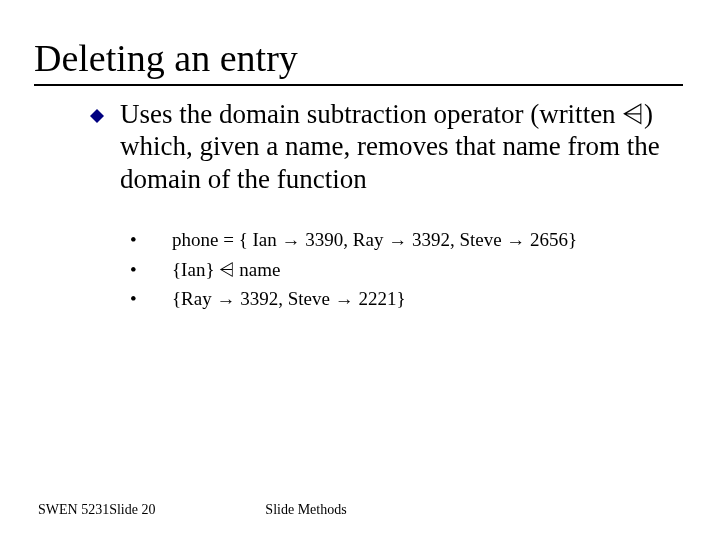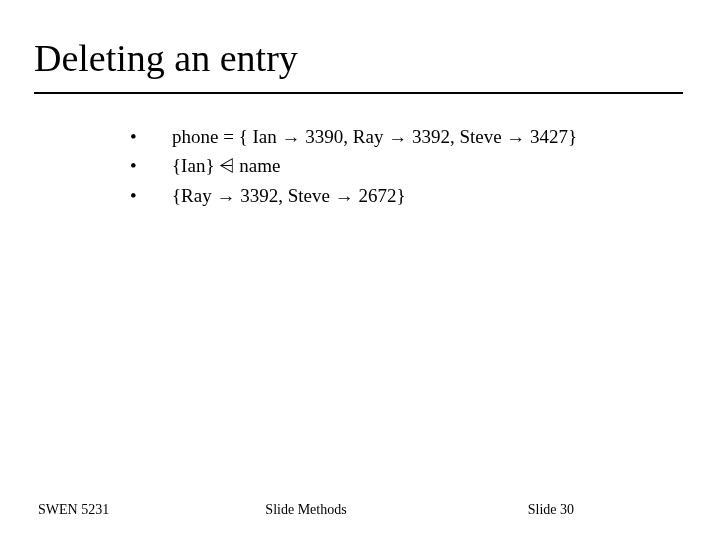--- a/index.html
+++ b/index.html
@@ -17,22 +17,22 @@
     width: 717px;
     height: 538px;
     padding: 36px 34px 0 34px;
     box-sizing: border-box;
     position: relative;
   }
   .title {
     font-size: 38px;
     font-weight: normal;
     border-bottom: 2px solid #000;
-    padding-bottom: 12px;
-    margin: 0 0 28px 0;
+    padding-bottom: 4px;
+    margin: 0 0 12px 0;
   }
   .body {
     margin-left: 56px;
     margin-right: 20px;
   }
   .top-bullet {
     display: flex;
     align-items: flex-start;
     font-size: 27px;
     line-height: 1.2;
@@ -60,56 +60,64 @@
     font-size: 19px;
   }
   .footer {
     position: absolute;
     bottom: 20px;
     left: 0;
     width: 612px;
     box-sizing: border-box;
     padding: 0 38px;
     display: flex;
-    justify-content: space-between;
+    justify-content: flex-start;
     font-size: 14px;
     font-family: Georgia, 'Times New Roman', serif;
   }
   .footer .center {
     position: absolute;
     left: 50%;
     transform: translateX(-50%);
   }
 </style>
 </head>
 <body>
 
 <div class="slide">
 
   <h1 class="title">Deleting an entry</h1>
 
   <div class="body">
 
+    <div class="top-bullet">
+      <span class="icon">
+        <svg width="14" height="14" viewBox="0 0 14 14">
+          <rect x="2.05" y="2.05" width="9.9" height="9.9" transform="rotate(45 7 7)" fill="#000080"></rect>
+        </svg>
+      </span>
+      <span>Uses the domain subtraction operator (written ⩤) which, given a name, removes that name from the domain of the function</span>
+    </div>
 
     <div class="sub-list">
       <div class="sub-item">
         <span class="dot">•</span>
-        <span>phone = { Ian → 3390, Ray → 3392, Steve → 3427}</span>
+        <span>phone = { Ian → 3390, Ray → 3392, Steve → 2656}</span>
       </div>
       <div class="sub-item">
         <span class="dot">•</span>
         <span>{Ian} ⩤ name</span>
       </div>
       <div class="sub-item">
         <span class="dot">•</span>
-        <span>{Ray → 3392, Steve → 2672}</span>
+        <span>{Ray → 3392, Steve → 2221}</span>
       </div>
     </div>
 
   </div>
 
   <div class="footer">
     <span>SWEN 5231</span>
     <span class="center">Slide Methods</span>
-    <span>Slide  30</span>
+    <span>Slide  20</span>
   </div>
 
 </div>
 
 </body></html>

